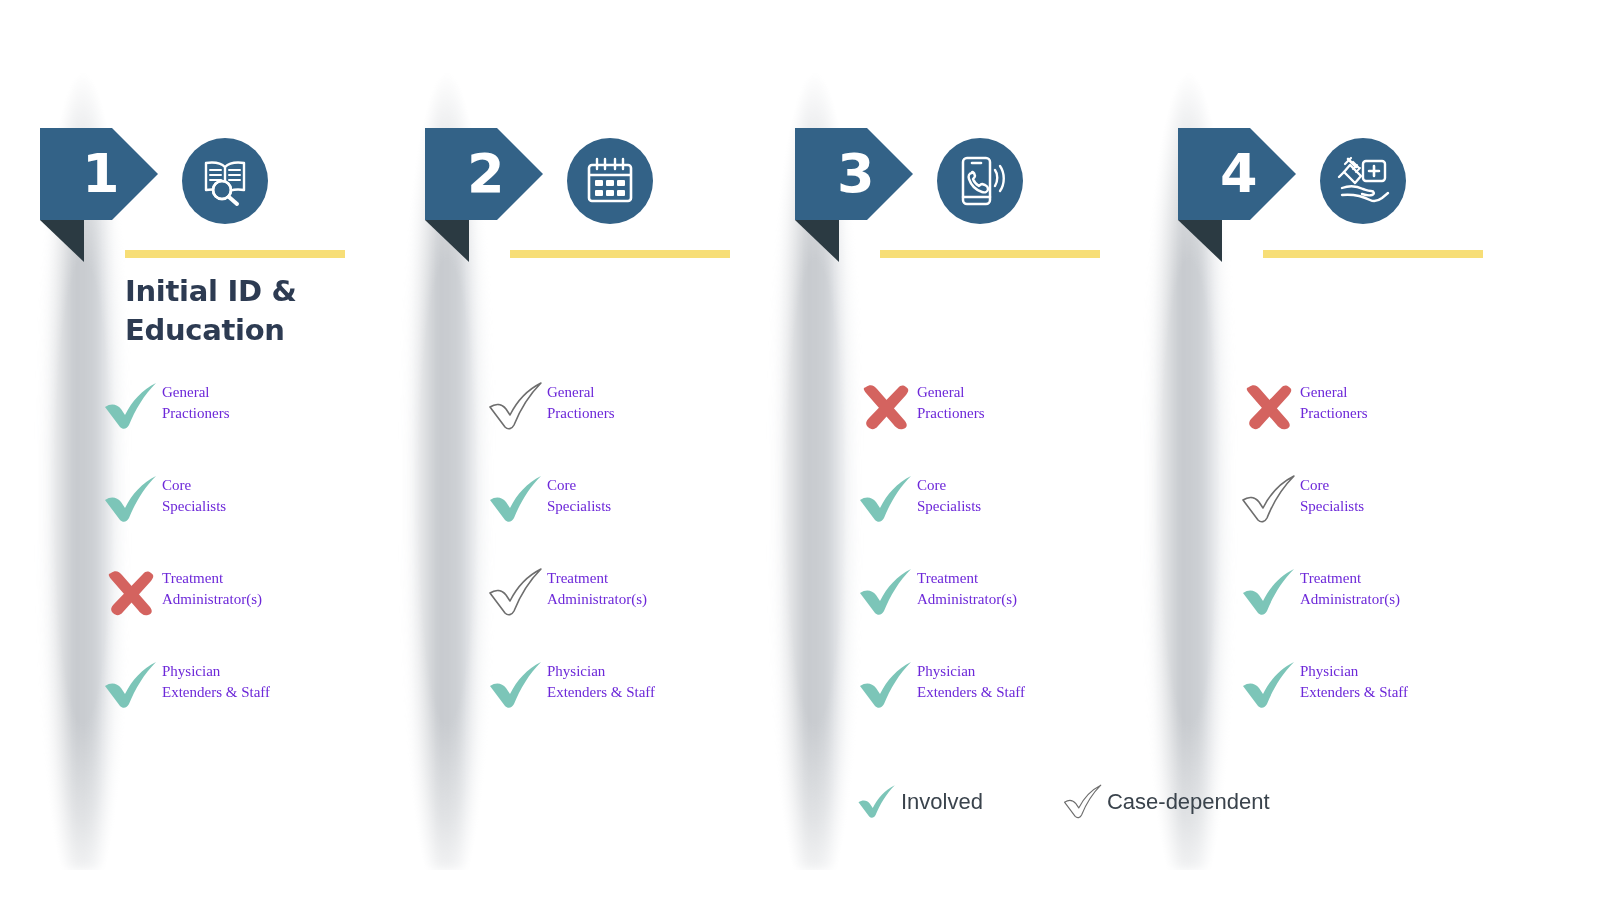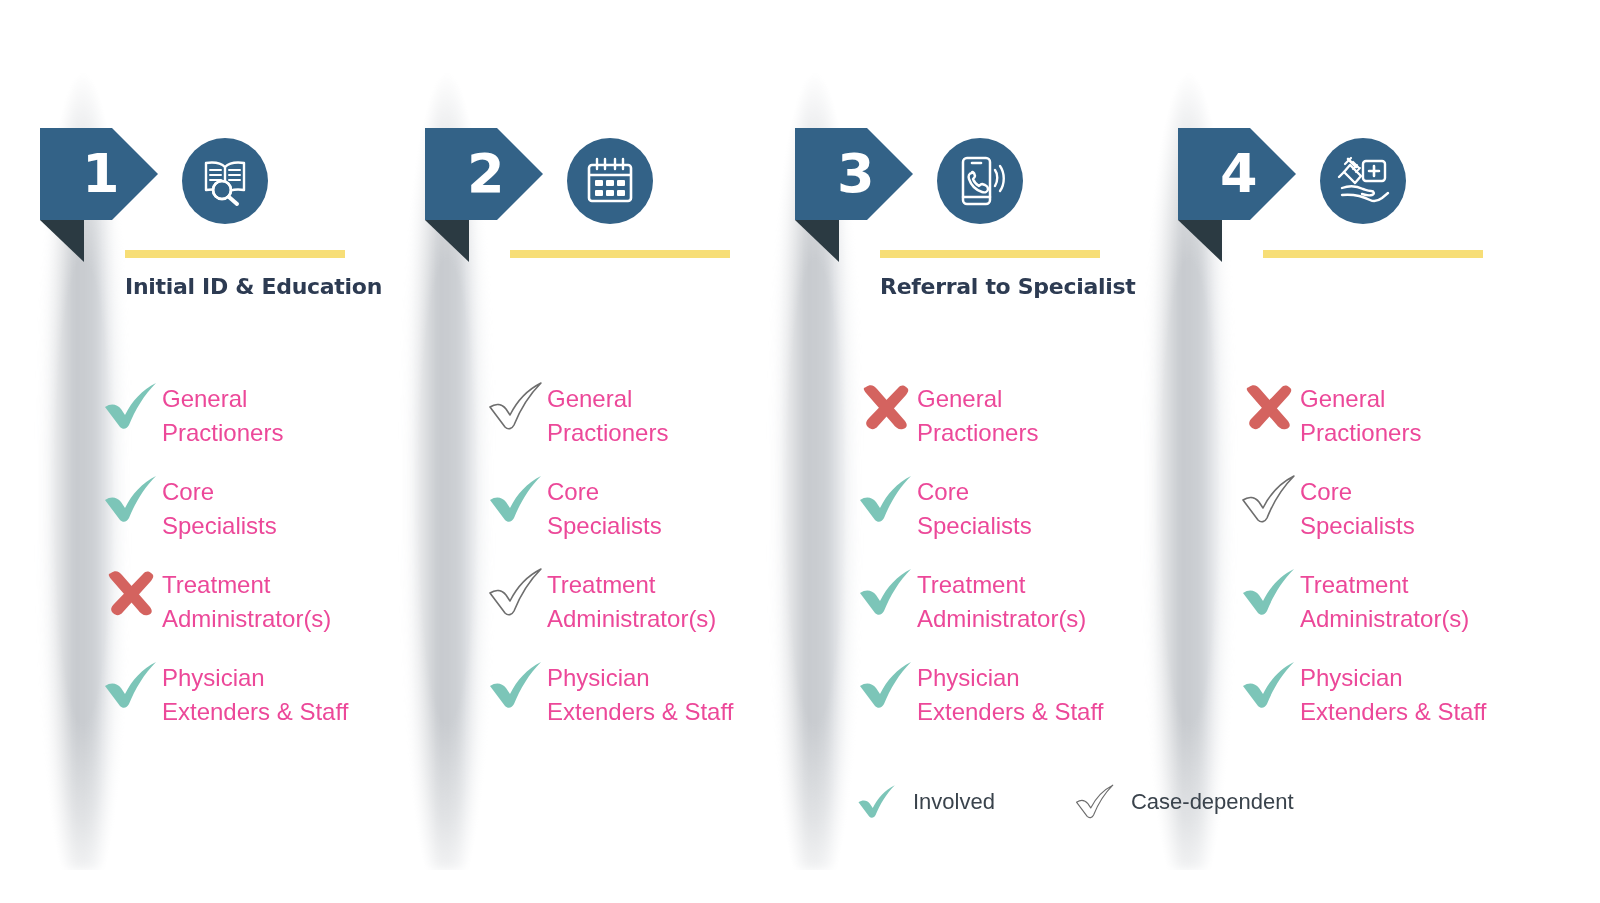--- a/index.html
+++ b/index.html
@@ -70,60 +70,60 @@
 
   .rule{
     position:absolute;
     height:8px;
     background:#F7DE77;
   }
 
   .title{
     position:absolute;
     color:#2d3b52;
-    font-size:22px;
+    font-size:29px;
     font-weight:700;
     line-height:1.33;
     letter-spacing:-0.3px;
     font-family:"DejaVu Sans",sans-serif;
   }
 
   .items{position:absolute;}
   .item{
     display:flex;
     align-items:flex-start;
     height:93px;
   }
   .mark{
     width:62px;flex:0 0 62px;
     display:flex;align-items:flex-start;justify-content:center;
     padding-top:2px;
   }
   .mark svg{display:block;}
   .itext{
-    color:#ec4899;
-    font-size:24px;
+    color:#6d28d9;
+    font-size:15px;
     line-height:1.42;
     padding-top:4px;
     white-space:pre-line;
-    font-family:Liberation Sans, sans-serif;
+    font-family:Liberation Serif, serif;
   }
 
   
   .legend{
     position:absolute;
     left:855px;top:783px;
     display:flex;align-items:center;
   }
   .leg{display:flex;align-items:center;}
   .leg .lmark{width:44px;display:flex;align-items:center;justify-content:center;}
   .leg .ltext{
     color:#3a434c;font-size:22px;
     font-family:"Liberation Sans",sans-serif;
-    margin-left:14px;
+    margin-left:2px;
   }
   .gap1{width:40px;}
   .gap2{width:38px;}
 </style>
 </head>
 <body>
 
 <div class="stage">
 
   <div class="curl" style="left:34px;width:98px;">
@@ -283,22 +283,20 @@
           <g fill="none" stroke="#fff" stroke-width="2.5" stroke-linejoin="round" stroke-linecap="round">
             <rect x="11" y="5" width="27" height="46" rx="4"></rect>
             <path d="M20 10 H29" stroke-width="2.6"></path>
             <path d="M11 44 H38"></path>
             <path d="M20 20 c-3 0 -4 3 -3 6 c2 6 7 11 13 13 c3 1 6 0 6 -3 c0 -2 -1 -3 -3 -4 l-3 -1 c-1 0 -2 1 -3 2 c-3 -2 -5 -4 -6 -7 c1 -1 2 -2 2 -3 l-1 -3 c-1 -1 -2 -2 -2 0 Z" stroke-width="2.4"></path>
             <path d="M43 17 c3 4 3 11 0 16 M48 13 c5 7 5 18 0 25" stroke-width="2.4"></path>
           </g>
         </svg>
       </div>
     <div class="rule" style="left:85px;top:250px;width:220px;"></div>
-    <div class="title" style="left:85px;top:272px;width:300px;">Referral to
-Specialist</div>
     <div class="items" style="left:60px;top:378px;" id="items2">
         <div class="item">
           <div class="mark">
             <svg width="58" height="52" viewBox="0 0 58 52">
               <g fill="#D4635F">
                 <path d="M9 7 C13 4 17 5 20 9 L48 41 C51 45 50 48 46 49 C42 50 39 48 36 44 L9 13 C6 9 6 8 9 7 Z"></path>
                 <path d="M49 7 C52 9 52 11 49 15 L21 46 C18 50 14 50 11 47 C8 44 9 41 12 38 L41 8 C44 5 46 5 49 7 Z"></path>
               </g>
             </svg>
           </div>

